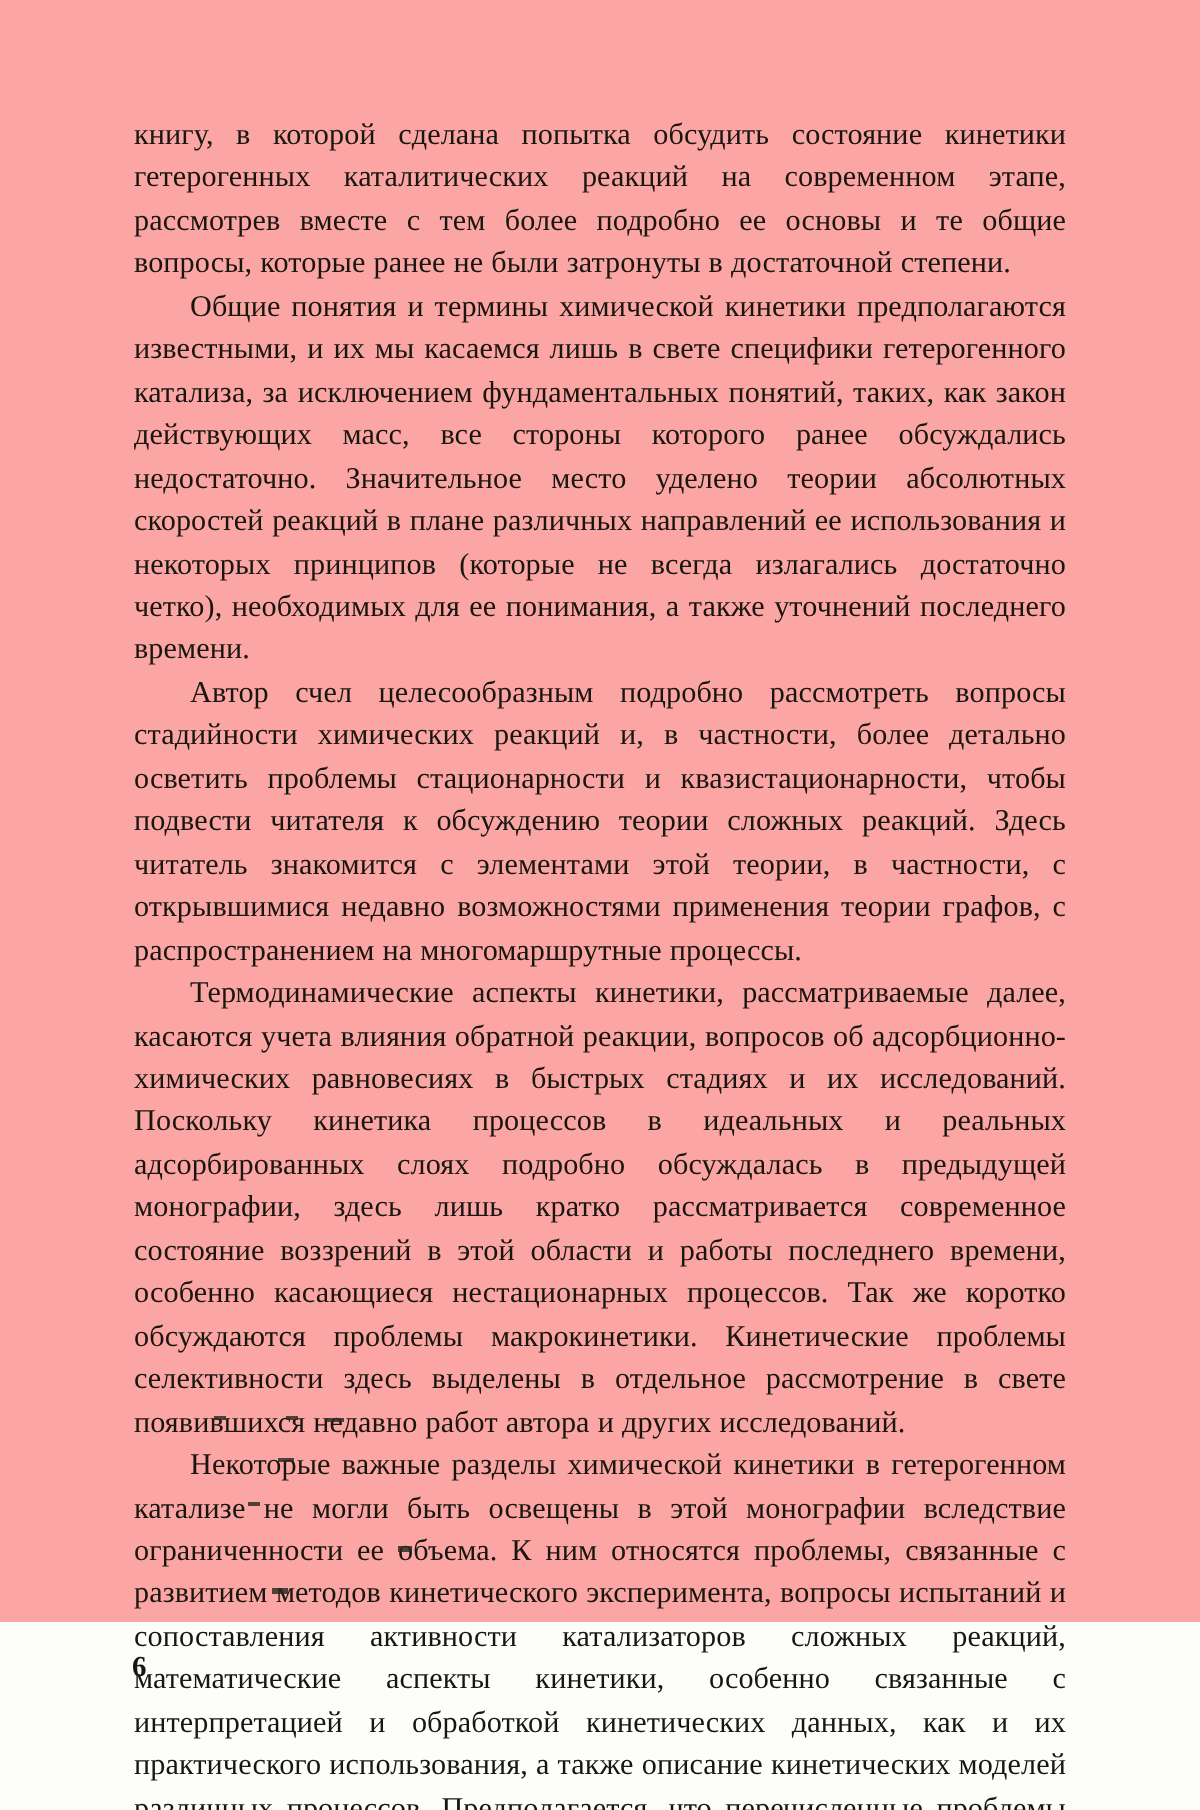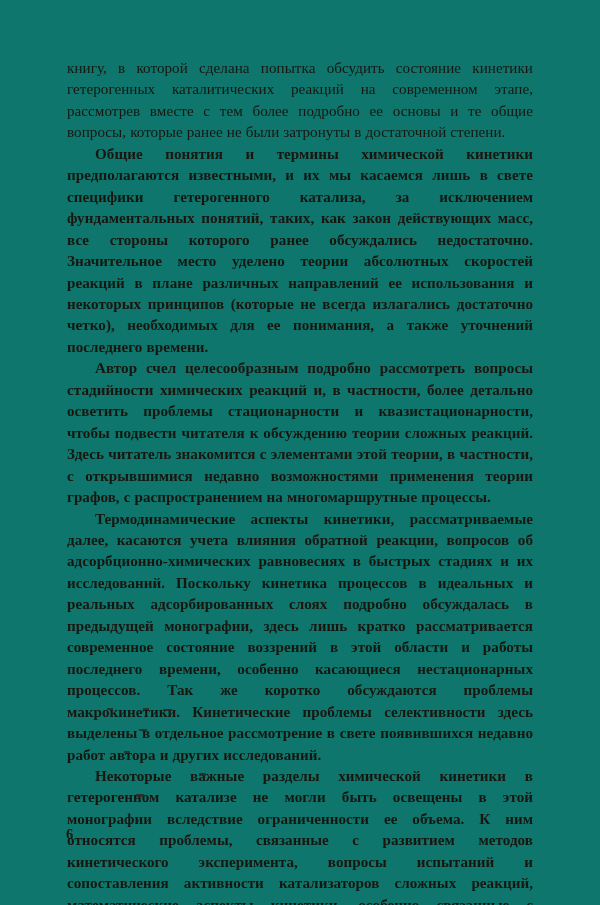--- a/index.html
+++ b/index.html
@@ -10,43 +10,42 @@
     width: 600px;
     height: 905px;
     background: #fdfdfc;
     font-family: "Liberation Serif", "DejaVu Serif", serif;
     color: #15140f;
     overflow: hidden;
   }
   .page {
     position: relative;
     width: 600px;
-    height: 905px;
-    background: #0f766e;
+    height: 811px;
+    background: #fca5a5;
   }
   .text-column {
     position: absolute;
     left: 67px;
     top: 58px;
     width: 466px;
   }
   .para {
     margin: 0;
     text-align: justify;
     text-justify: inter-word;
     font-size: 15.1px;
     line-height: 21.45px;
     letter-spacing: 0.05px;
     word-spacing: 0.2px;
     color: #17160f;
     -webkit-font-smoothing: none;
   }
   .para.indent {
     text-indent: 28px;
-    font-weight: bold;
   }
   
   .para::after {
     content: "";
     display: inline-block;
     width: 100%;
   }
   .para.no-stretch::after {
     display: none;
   }

